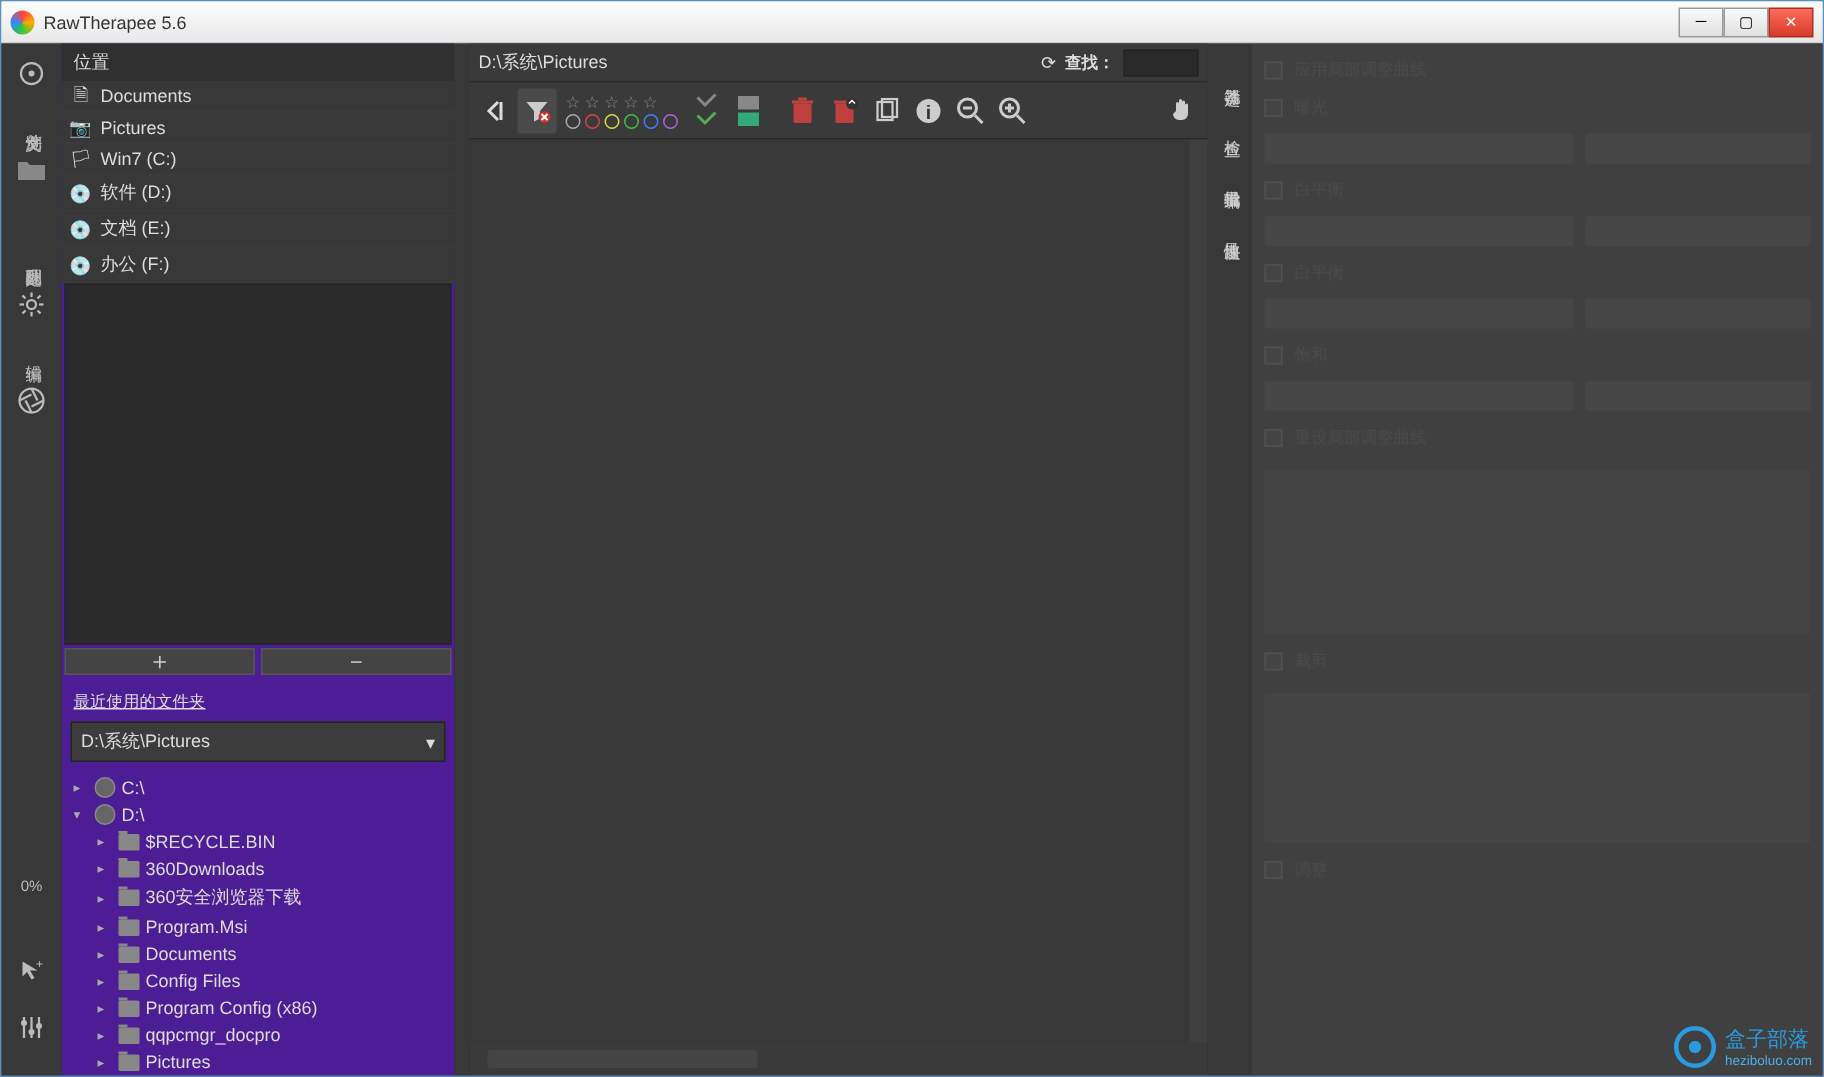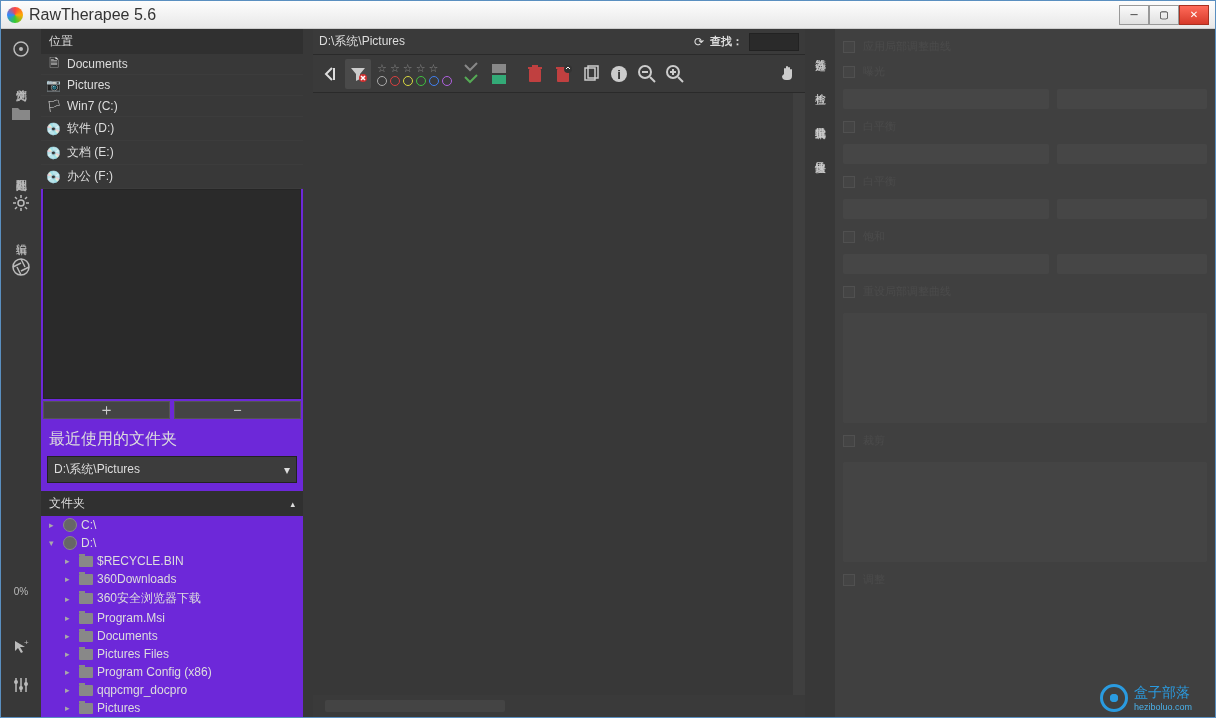--- a/index.html
+++ b/index.html
@@ -1,44 +1,44 @@
 <!DOCTYPE html>
 <html><head>
 <meta charset="utf-8">
 <style>
 * { margin: 0; padding: 0; box-sizing: border-box; font-family: "Microsoft YaHei", Arial, sans-serif; }
 body { background: #cce5f5; width: 1216px; height: 718px; overflow: hidden; position: relative; }
 
 .window { position: absolute; top: 0; left: 0; width: 1216px; height: 718px; background: #e8f0f8; border: 1px solid #5a8fc0; }
 .titlebar { height: 28px; background: linear-gradient(#fdfdfd, #e8e8e8); display: flex; align-items: center; padding: 0 6px; border-bottom: 1px solid #ccc; }
 .titlebar .logo { width: 16px; height: 16px; border-radius: 50%; background: conic-gradient(#ff4444, #ffaa00, #33cc33, #3388ff, #ff4444); margin-right: 6px; }
-.titlebar .title { font-size: 16px; color: #333; flex: 1; }
+.titlebar .title { font-size: 12px; color: #333; flex: 1; }
 .winbtns { display: flex; gap: 0; }
 .winbtn { width: 30px; height: 20px; display: flex; align-items: center; justify-content: center; border: 1px solid #999; background: linear-gradient(#fafafa,#e0e0e0); font-size: 10px; cursor: pointer; }
 .winbtn.close { background: linear-gradient(#ff6b5a,#d73a2a); color: #fff; border-color: #a83020; }
 
 .appbody { display: flex; height: calc(100% - 28px); background: #2a2a2a; }
 
 
 .vbar { width: 40px; background: #383838; display: flex; flex-direction: column; align-items: center; padding-top: 8px; gap: 14px; color: #bbb; font-size: 10px; }
 .vbar .vicon { width: 24px; height: 24px; display: flex; align-items: center; justify-content: center; cursor: pointer; }
 .vbar .vtext { writing-mode: vertical-rl; font-size: 11px; padding: 6px 0; }
 .vbar .vsep { flex: 1; }
 .vbar .pct { font-size: 10px; }
 
 
-.leftpanel { width: 262px; background: #6d28d9; display: flex; flex-direction: column; color: #ddd; font-size: 12px; }
+.leftpanel { width: 262px; background: #4c1d95; display: flex; flex-direction: column; color: #ddd; font-size: 12px; }
 .panelhead { background: #303030; padding: 4px 8px; font-size: 12px; display:flex; justify-content:space-between; align-items:center; }
 .loclist { background: #383838; }
 .locitem { padding: 3px 6px; display: flex; align-items: center; gap: 6px; cursor: pointer; border-bottom:1px solid #3c3c3c;}
 .locitem .lico { width: 14px; height: 14px; display:inline-flex; align-items:center; justify-content:center; }
 .darkbox { flex: 1; background: #2a2a2a; margin: 0 2px; border:1px solid #252525;}
 .pmrow { display: flex; height: 22px; }
 .pmbtn { flex: 1; background: #444; margin: 2px; display:flex; align-items:center; justify-content:center; color:#ccc; font-size:16px; cursor:pointer; border:1px solid #555;}
-.recentlabel { padding: 8px 8px 4px; font-size: 16px; }
+.recentlabel { padding: 8px 8px 4px; font-size: 11px; text-decoration: underline; }
 .combo { margin: 2px 6px 8px; border:1px solid #222; background:#3c3c3c; padding:4px 6px; display:flex; justify-content:space-between; align-items:center; cursor:pointer;}
 .treeitem { padding: 2px 0 2px 8px; display:flex; align-items:center; gap:4px; cursor:pointer;}
 .treearrow { width:10px; display:inline-block; font-size:9px; color:#aaa;}
 .foldericon { width:14px; height:11px; background:#888; display:inline-block; border-radius:1px; position:relative;}
 .foldericon::before { content:""; position:absolute; top:-2px; left:0; width:6px; height:2px; background:#888;}
 .diskicon { width:14px; height:14px; border-radius:50%; background:#666; border:1px solid #888;}
 
 
 .center { flex: 1; background: #3a3a3a; display:flex; flex-direction:column; }
 .pathbar { height: 26px; background: #3a3a3a; display:flex; align-items:center; padding: 0 6px; gap:6px; font-size:12px; color:#ddd; border-bottom:1px solid #2a2a2a;}
@@ -62,21 +62,21 @@
 
 .rightpanel { width:380px; background:#5a5a5a; position:relative; padding:10px 8px; display:flex; flex-direction:column; gap:10px;}
 .rightpanel::after { content:""; position:absolute; inset:0; background:rgba(50,50,50,0.65);}
 .rrow { display:flex; align-items:center; gap:8px;}
 .rcheck { width:12px; height:12px; border:1px solid #888; background:#666;}
 .rlabel { font-size:11px; color:#777; }
 .rslider { flex:1; height:20px; background:#6a6a6a; border-radius:2px;}
 .rslider2 { width:150px; height:20px; background:#6a6a6a; border-radius:2px;}
 .rbigbox { height:110px; background:#666; border-radius:2px; margin-top:4px;}
 
-.watermark { position:absolute; right:24px; bottom:6px; display:flex; align-items:flex-end; gap:6px; z-index:10; color:#2a9be0; font-size:14px; }
+.watermark { position:absolute; right:8px; bottom:6px; display:flex; align-items:flex-end; gap:6px; z-index:10; color:#2a9be0; font-size:14px; }
 .watermark .wicon { width:28px; height:28px; border-radius:50%; border:3px solid #2a9be0; display:flex; align-items:center; justify-content:center;}
 .watermark .wicon::before, .watermark .wicon::after { content:""; width:8px; height:8px; border-radius:50%; background:#2a9be0; position:absolute;}
 .watermark .sub { font-size:9px; color:#4ab0e8; display:block;}
 
 svg { display:block; }
 </style>
 </head>
 <body>
 
 <div class="window">
@@ -188,24 +188,20 @@
         <div class="pmbtn">＋</div>
         <div class="pmbtn">－</div>
       </div>
 
       <div class="recentlabel">最近使用的文件夹</div>
       <div class="combo">
         <span>D:\系统\Pictures</span>
         <span>▾</span>
       </div>
 
-      <div class="panelhead">
-          <span>文件夹</span>
-          <span style="font-size:9px">▴</span>
-        </div>
       <div style="overflow:hidden;">
         <div class="treeitem">
             <span class="treearrow">▸</span>
             <span class="diskicon"></span>
             <span>C:\</span>
           </div>
         <div class="treeitem">
             <span class="treearrow">▾</span>
             <span class="diskicon"></span>
             <span>D:\</span>
@@ -232,21 +228,21 @@
               <span>Program.Msi</span>
             </div>
             <div class="treeitem" style="padding-left: 24px;">
               <span class="treearrow">▸</span>
               <span class="foldericon"></span>
               <span>Documents</span>
             </div>
             <div class="treeitem" style="padding-left: 24px;">
               <span class="treearrow">▸</span>
               <span class="foldericon"></span>
-              <span>Pictures Files</span>
+              <span>Config Files</span>
             </div>
             <div class="treeitem" style="padding-left: 24px;">
               <span class="treearrow">▸</span>
               <span class="foldericon"></span>
               <span>Program Config (x86)</span>
             </div>
             <div class="treeitem" style="padding-left: 24px;">
               <span class="treearrow">▸</span>
               <span class="foldericon"></span>
               <span>qqpcmgr_docpro</span>

